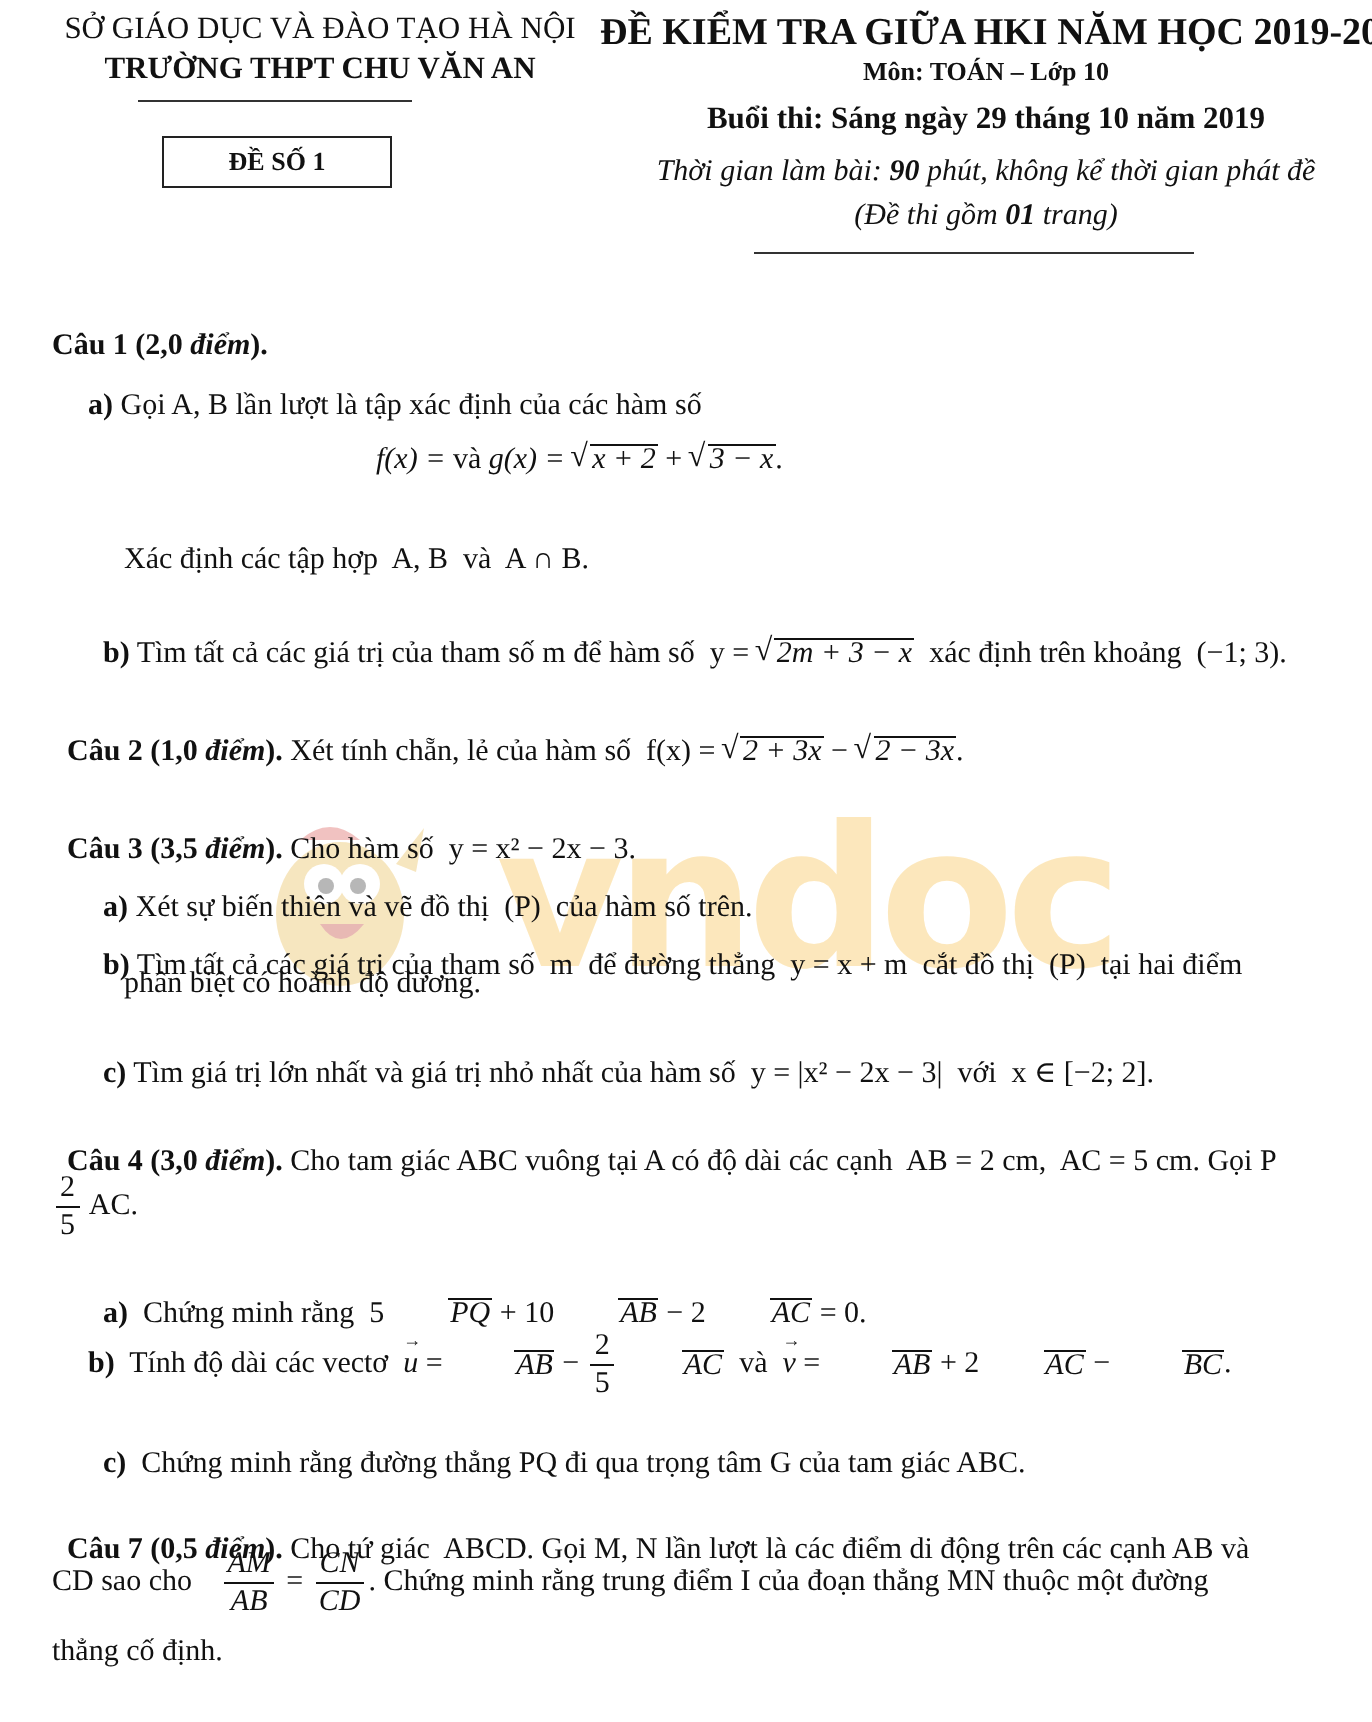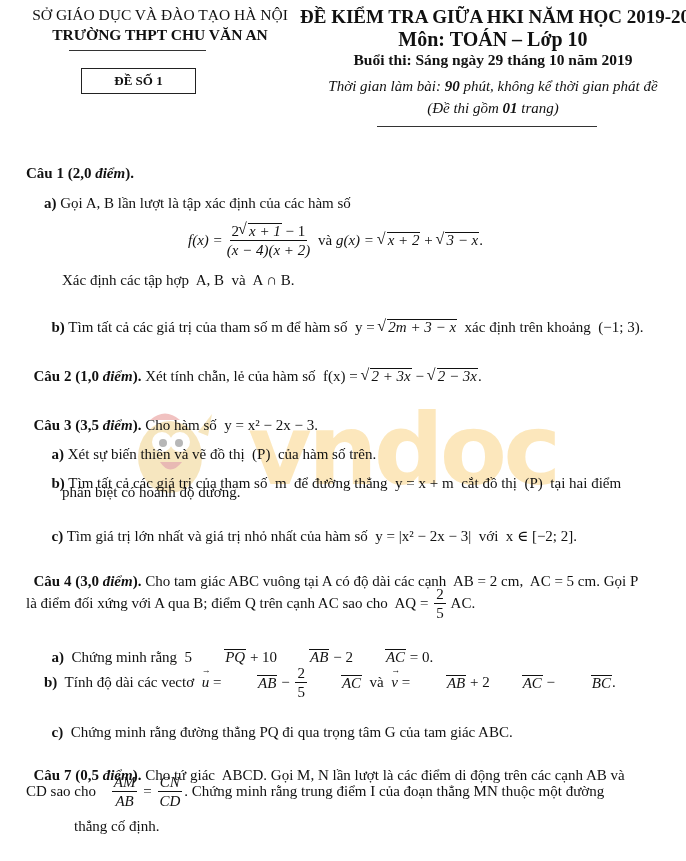--- a/index.html
+++ b/index.html
@@ -54,42 +54,38 @@
 <div class="wm-text">vndoc</div>
 
 <div class="abs hdr-left" style="top:6px;font-size:15.5px;">SỞ GIÁO DỤC VÀ ĐÀO TẠO HÀ NỘI</div>
 <div class="abs hdr-left b" style="top:26px;font-size:15.5px;">TRƯỜNG THPT CHU VĂN AN</div>
 <div class="rule" style="left:69px;top:50px;width:137px;"></div>
 <div class="box" style="left:81px;top:68px;width:113px;height:24px;line-height:24px;font-size:13px;">
   <span>ĐỀ SỐ 1</span>
 </div>
 
 <div class="abs hdr-right b" style="top:6px;font-size:19px;">ĐỀ KIỂM TRA GIỮA HKI NĂM HỌC 2019-2020</div>
-<div class="abs hdr-right b" style="top:28px;font-size:20px;">Môn: TOÁN – Lớp 10</div>
+<div class="abs hdr-right b" style="top:28px;font-size:13px;">Môn: TOÁN – Lớp 10</div>
 <div class="abs hdr-right b" style="top:51px;font-size:15.5px;">Buổi thi: Sáng ngày 29 tháng 10 năm 2019</div>
 <div class="abs hdr-right i" style="top:78px;font-size:15px;">
   <span>Thời gian làm bài: </span><span class="b">90</span><span> phút, không kể thời gian phát đề</span>
 </div>
 <div class="abs hdr-right i" style="top:100px;font-size:15px;">
   <span>(Đề thi gồm </span><span class="b">01</span><span> trang)</span>
 </div>
 <div class="rule" style="left:377px;top:126px;width:220px;"></div>
 
 <div class="line" style="left:26px;top:165px;">
   <span class="b">Câu 1 (2,0 </span><span class="b i">điểm</span><span class="b">).</span>
 </div>
 <div class="line" style="left:44px;top:195px;">
   <span class="b">a)</span><span> Gọi A, B lần lượt là tập xác định của các hàm số</span>
 </div>
 <div class="line m" style="left:188px;top:222px;display:flex;align-items:center;">
   <span>f(x) =</span>
-  <span class="frac">
-    <span class="num"><span class="up">2</span><span class="sqrt"><span class="rad">x + 1</span></span><span class="up"> − 1</span></span>
-    <span class="den">(x − 4)(x + 2)</span>
-  </span>
   <span class="up" style="white-space:pre;"> và </span>
   <span style="white-space:pre;">g(x) = </span>
   <span class="sqrt"><span class="rad">x + 2</span></span>
   <span class="up" style="white-space:pre;"> + </span>
   <span class="sqrt"><span class="rad">3 − x</span></span>
   <span class="up">.</span>
 </div>
 <div class="line" style="left:62px;top:272px;white-space:pre;">Xác định các tập hợp  A, B  và  A ∩ B.</div>
 <div class="line" style="left:44px;top:302px;white-space:pre;">
   <span class="b">b)</span><span> Tìm tất cả các giá trị của tham số m để hàm số  y = </span><span class="sqrt m"><span class="rad">2m + 3 − x</span></span><span>  xác định trên khoảng  (−1; 3).</span>
@@ -110,21 +106,20 @@
 </div>
 <div class="line" style="left:62px;top:484px;white-space:pre;">phân biệt có hoành độ dương.</div>
 <div class="line" style="left:44px;top:510px;white-space:pre;">
   <span class="b">c)</span><span> Tìm giá trị lớn nhất và giá trị nhỏ nhất của hàm số  y = |x² − 2x − 3|  với  x ∈ [−2; 2].</span>
 </div>
 
 <div class="line" style="left:26px;top:556px;white-space:pre;">
   <span class="b">Câu 4 (3,0 </span><span class="b i">điểm</span><span class="b">).</span><span> Cho tam giác ABC vuông tại A có độ dài các cạnh  AB = 2 cm,  AC = 5 cm. Gọi P</span>
 </div>
 <div class="line" style="left:26px;top:585px;white-space:pre;display:flex;align-items:center;">
-  <span>là điểm đối xứng với A qua B; điểm Q trên cạnh AC sao cho  AQ = </span>
   <span class="frac"><span class="num">2</span><span class="den">5</span></span>
   <span> AC.</span>
 </div>
 <div class="line" style="left:44px;top:632px;white-space:pre;">
   <span class="b">a)</span><span>  Chứng minh rằng  5</span><span class="vec">PQ</span><span> + 10</span><span class="vec">AB</span><span> − 2</span><span class="vec">AC</span><span> = 0.</span>
 </div>
 <div class="line" style="left:44px;top:664px;white-space:pre;display:flex;align-items:center;">
   <span class="b">b)</span>
   <span>  Tính độ dài các vectơ  </span>
   <span class="arr">u</span>
@@ -150,13 +145,13 @@
 <div class="line" style="left:26px;top:750px;white-space:pre;">
   <span class="b">Câu 7 (0,5 </span><span class="b i">điểm</span><span class="b">).</span><span> Cho tứ giác  ABCD. Gọi M, N lần lượt là các điểm di động trên các cạnh AB và</span>
 </div>
 <div class="line" style="left:26px;top:773px;white-space:pre;display:flex;align-items:center;">
   <span>CD sao cho </span>
   <span class="frac m" style="margin-left:12px;"><span class="num">AM</span><span class="den">AB</span></span>
   <span> = </span>
   <span class="frac m"><span class="num">CN</span><span class="den">CD</span></span>
   <span>. Chứng minh rằng trung điểm I của đoạn thẳng MN thuộc một đường</span>
 </div>
-<div class="line" style="left:26px;top:818px;white-space:pre;margin-left:48px;">thẳng cố định.</div>
+<div class="line" style="left:26px;top:818px;white-space:pre;">thẳng cố định.</div>
 
 </body></html>

